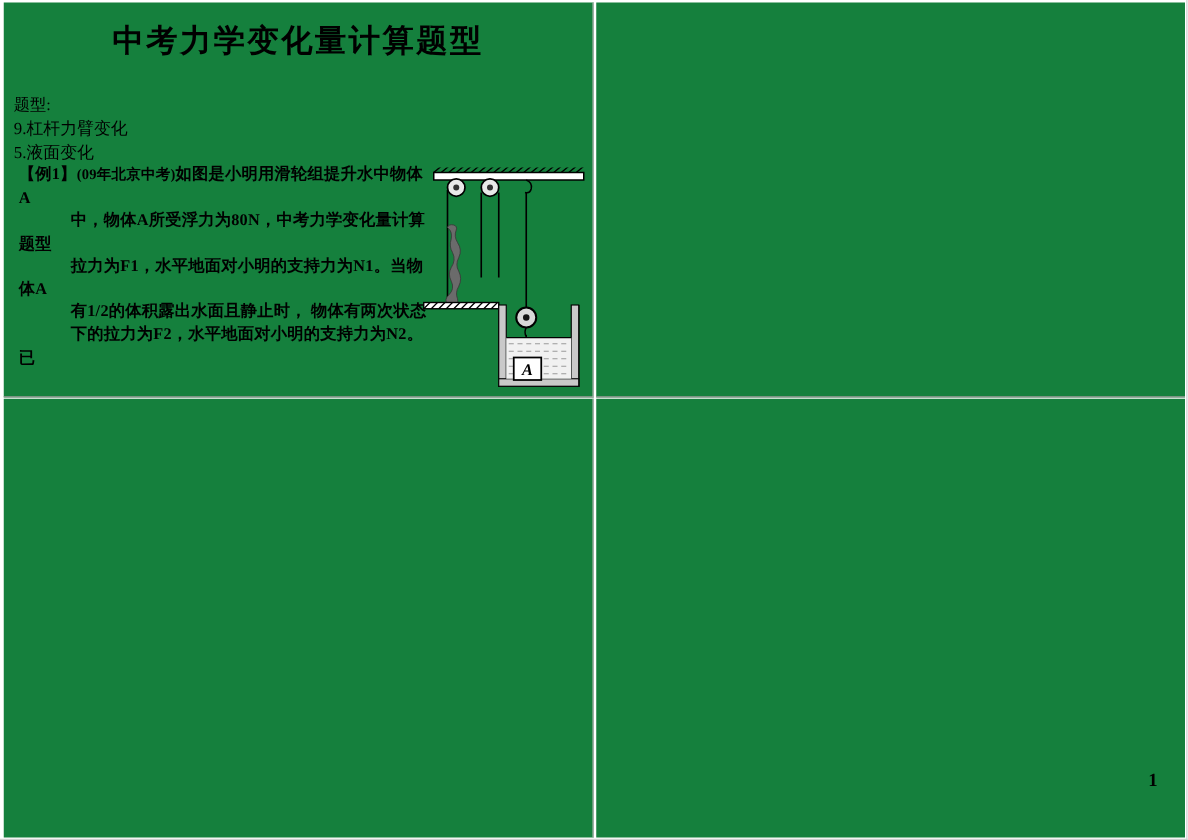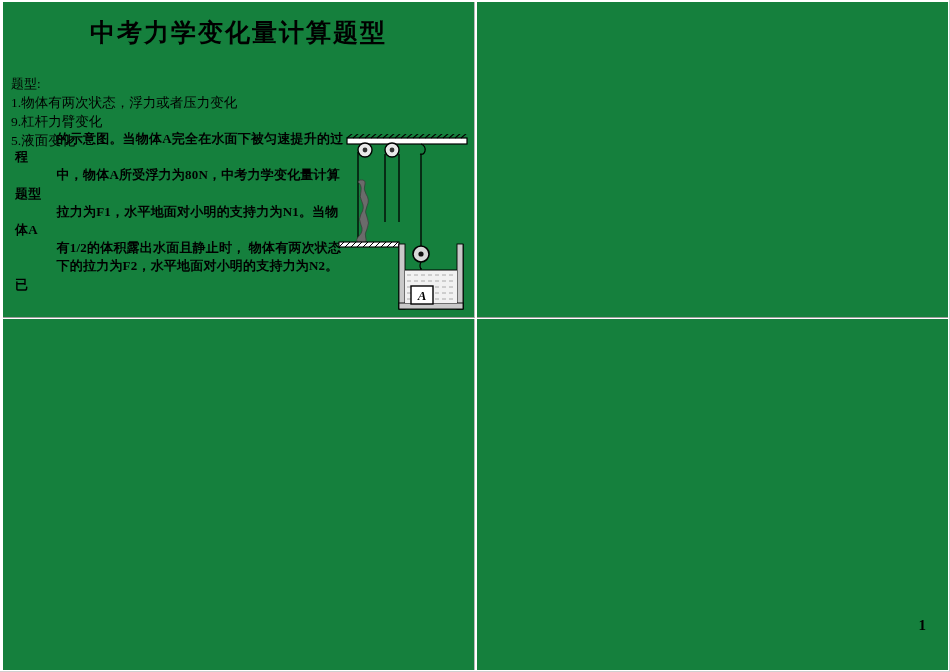--- a/index.html
+++ b/index.html
@@ -72,27 +72,26 @@
 <body>
 
 <div id="page">
 
   <div class="slide s-tl">
 
     <div class="title">中考力学变化量计算题型</div>
 
     <div class="lead">
       <div class="label">题型:</div>
-      <div class="item">1.物体有两次状态，浮力或者压力变化</div>
       <div class="item">9.杠杆力臂变化</div>
       <div class="item">5.液面变化</div>
     </div>
 
     <div class="ex1">
-      <p>的示意图。当物体A完全在水面下被匀速提升的过程</p>
+      <p class="l0"><span>【例1】</span><span style="font-size:11.6px">(09年北京中考)</span><span>如图是小明用滑轮组提升水中物体A</span></p>
       <p>中，物体A所受浮力为80N，中考力学变化量计算题型</p>
       <p>拉力为F1，水平地面对小明的支持力为N1。当物体A</p>
       <p>有1/2的体积露出水面且静止时， 物体有两次状态</p>
       <p>下的拉力为F2，水平地面对小明的支持力为N2。已</p>
 
     </div>
 
     <div class="fig" id="fig1">
       <svg width="140" height="178" viewBox="0 0 140 178">
 

